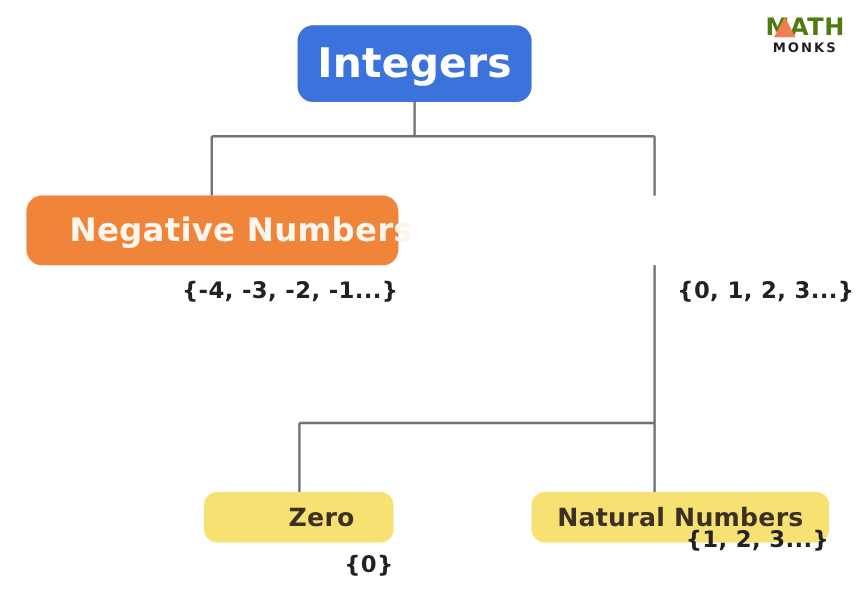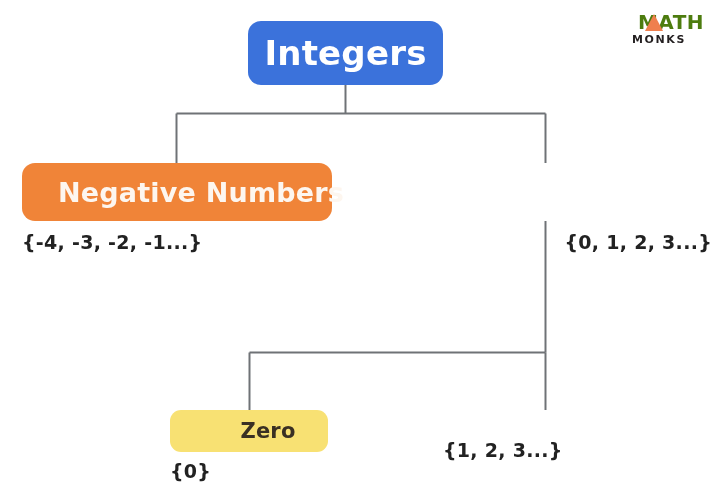--- a/index.html
+++ b/index.html
@@ -61,21 +61,21 @@
     font-weight: 700;
     border-radius: 11px;
   }
 
   
   .caption {
     position: absolute;
     color: #222222;
     font-size: 19px;
     font-weight: 700;
-    text-align: left;
+    text-align: right;
     white-space: nowrap;
     letter-spacing: 0.3px;
   }
 
   
   #logo {
     position: absolute;
     left: 632px;
     top: 12px;
     width: 78px;
@@ -99,20 +99,21 @@
     position: absolute;
     left: 13px;
     top: 2px;
     width: 0;
     height: 0;
     border-left: 9px solid transparent;
     border-right: 9px solid transparent;
     border-bottom: 17px solid #ef7f4e;
   }
   #logo-bottom {
+    text-align: center;
     font-size: 11px;
     font-weight: 700;
     color: #231f20;
     letter-spacing: 1.6px;
     line-height: 13px;
     margin-top: 1px;
   }
 </style>
 </head>
 <body>
@@ -143,20 +144,21 @@
   <div class="node node-root" style="left:248px; top:21px; width:195px; height:64px;">Integers</div>
 
   <div class="node node-orange" style="left:22px; top:163px; width:310px; height:58px;padding-left:48px;">Negative Numbers</div>
   <div class="caption" style="left:22px; top:231px; width:310px;">{-4, -3, -2, -1...}</div>
 
   <div class="caption" style="left:552px; top:231px; width:160px; text-align:right;">{0, 1, 2, 3...}</div>
 
   <div class="node node-yellow" style="left:170px; top:410px; width:158px; height:42px;padding-left:38px;">Zero</div>
   <div class="caption" style="left:170px; top:460px; width:158px;">{0}</div>
 
+  <div class="node node-yellow" style="left:443px; top:410px; width:248px; height:42px;">Natural Numbers</div>
   <div class="caption" style="left:443px; top:439px; width:248px;">{1, 2, 3...}</div>
 
   <div id="logo">
     <div id="logo-top">
       <span class="logo-word-math">MATH</span>
       <span class="logo-tri"></span>
     </div>
     <div id="logo-bottom">MONKS</div>
   </div>
 

